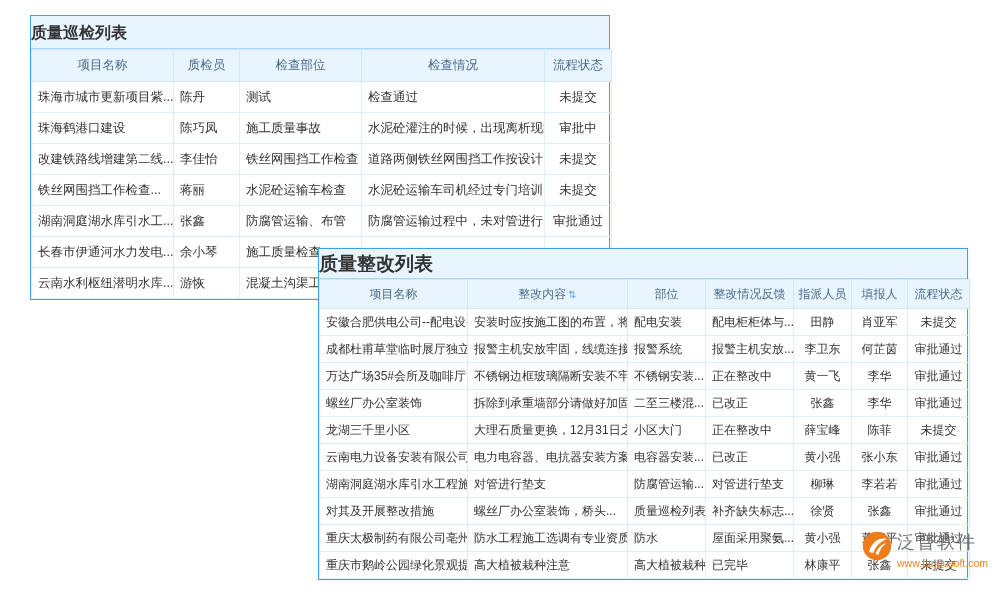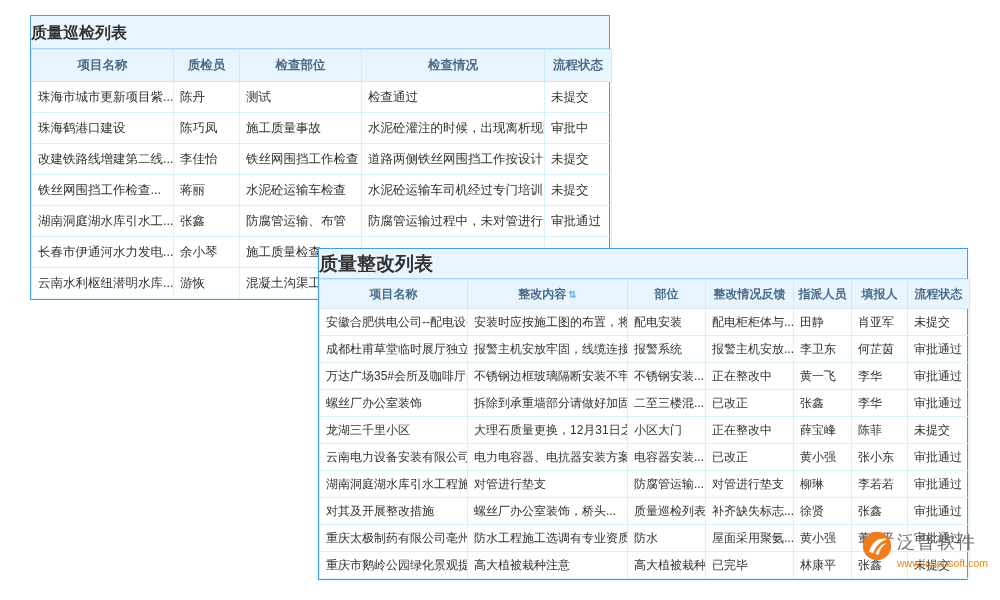--- a/index.html
+++ b/index.html
@@ -9,29 +9,29 @@
 
   .panel{position:absolute;background:#fff;border:1px solid #459fdd}
   .panel-title{background:#e9f5fe;text-align:left;font-weight:bold;color:#333;border-bottom:1px solid #a9d7f3}
 
   .panel-inspection{left:30px;top:15px;width:580px;z-index:1}
   .panel-inspection .panel-title{height:33px;line-height:33px;font-size:16px}
   .panel-rectify{left:318px;top:248px;width:650px;z-index:2;box-shadow:0 0 4px rgba(60,140,200,.15)}
   .panel-rectify .panel-title{height:30px;line-height:30px;font-size:19px}
 
   table.grid{width:100%;border-collapse:collapse;table-layout:fixed}
-  .grid th{background:#e9f5fe;color:#4a6b8a;font-weight:bold;border:1px solid #cfe9fa;text-align:center;overflow:hidden;white-space:nowrap}
+  .grid th{background:#e9f5fe;color:#4a6b8a;font-weight:normal;border:1px solid #cfe9fa;text-align:center;overflow:hidden;white-space:nowrap}
   .panel-inspection th{height:32px;font-size:12.5px}
   .panel-rectify th{height:29px;font-size:12px}
   .grid td{border:1px solid #dcf0fc;color:#333;padding:0 6px;white-space:nowrap;overflow:hidden}
   .panel-inspection td{height:31px;font-size:12.5px}
   .panel-rectify td{height:27px;font-size:12px}
 
   .link{color:#2d7dd2}
-  .center{}
+  .center{text-align:center}
   .st-red{color:#e84c4c}
   .st-orange{color:#f59a23}
   .st-green{color:#2fa84f}
   .sort{color:#5ea9e0;font-size:10px;margin-left:2px}
 
   .logo{position:absolute;left:862px;top:531px;z-index:3;display:flex;align-items:flex-start;gap:5px}
   .logo-texts{display:flex;flex-direction:column}
   .logo-name{color:#737373;font-weight:normal;font-size:18px;letter-spacing:2px;line-height:22px}
   .logo-url{color:#f08519;font-size:10.5px;margin-top:4px}
 </style>

